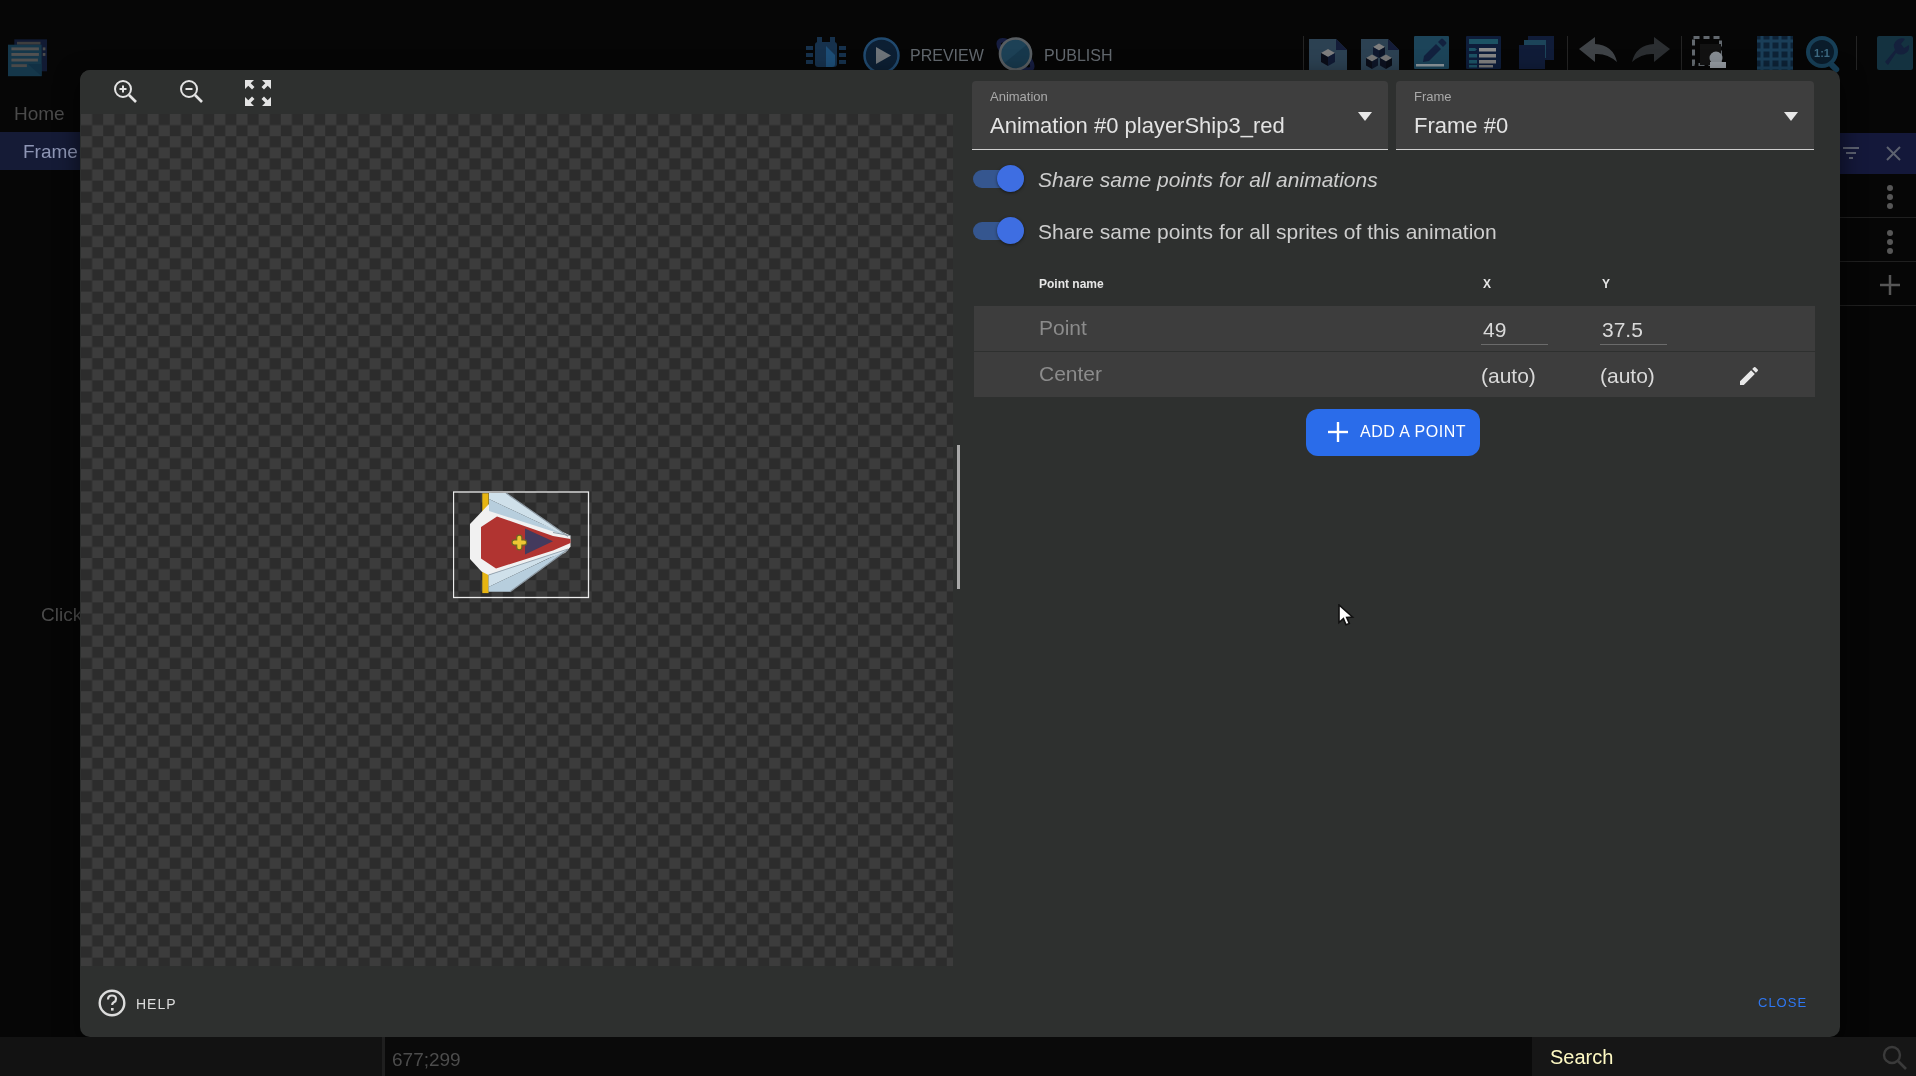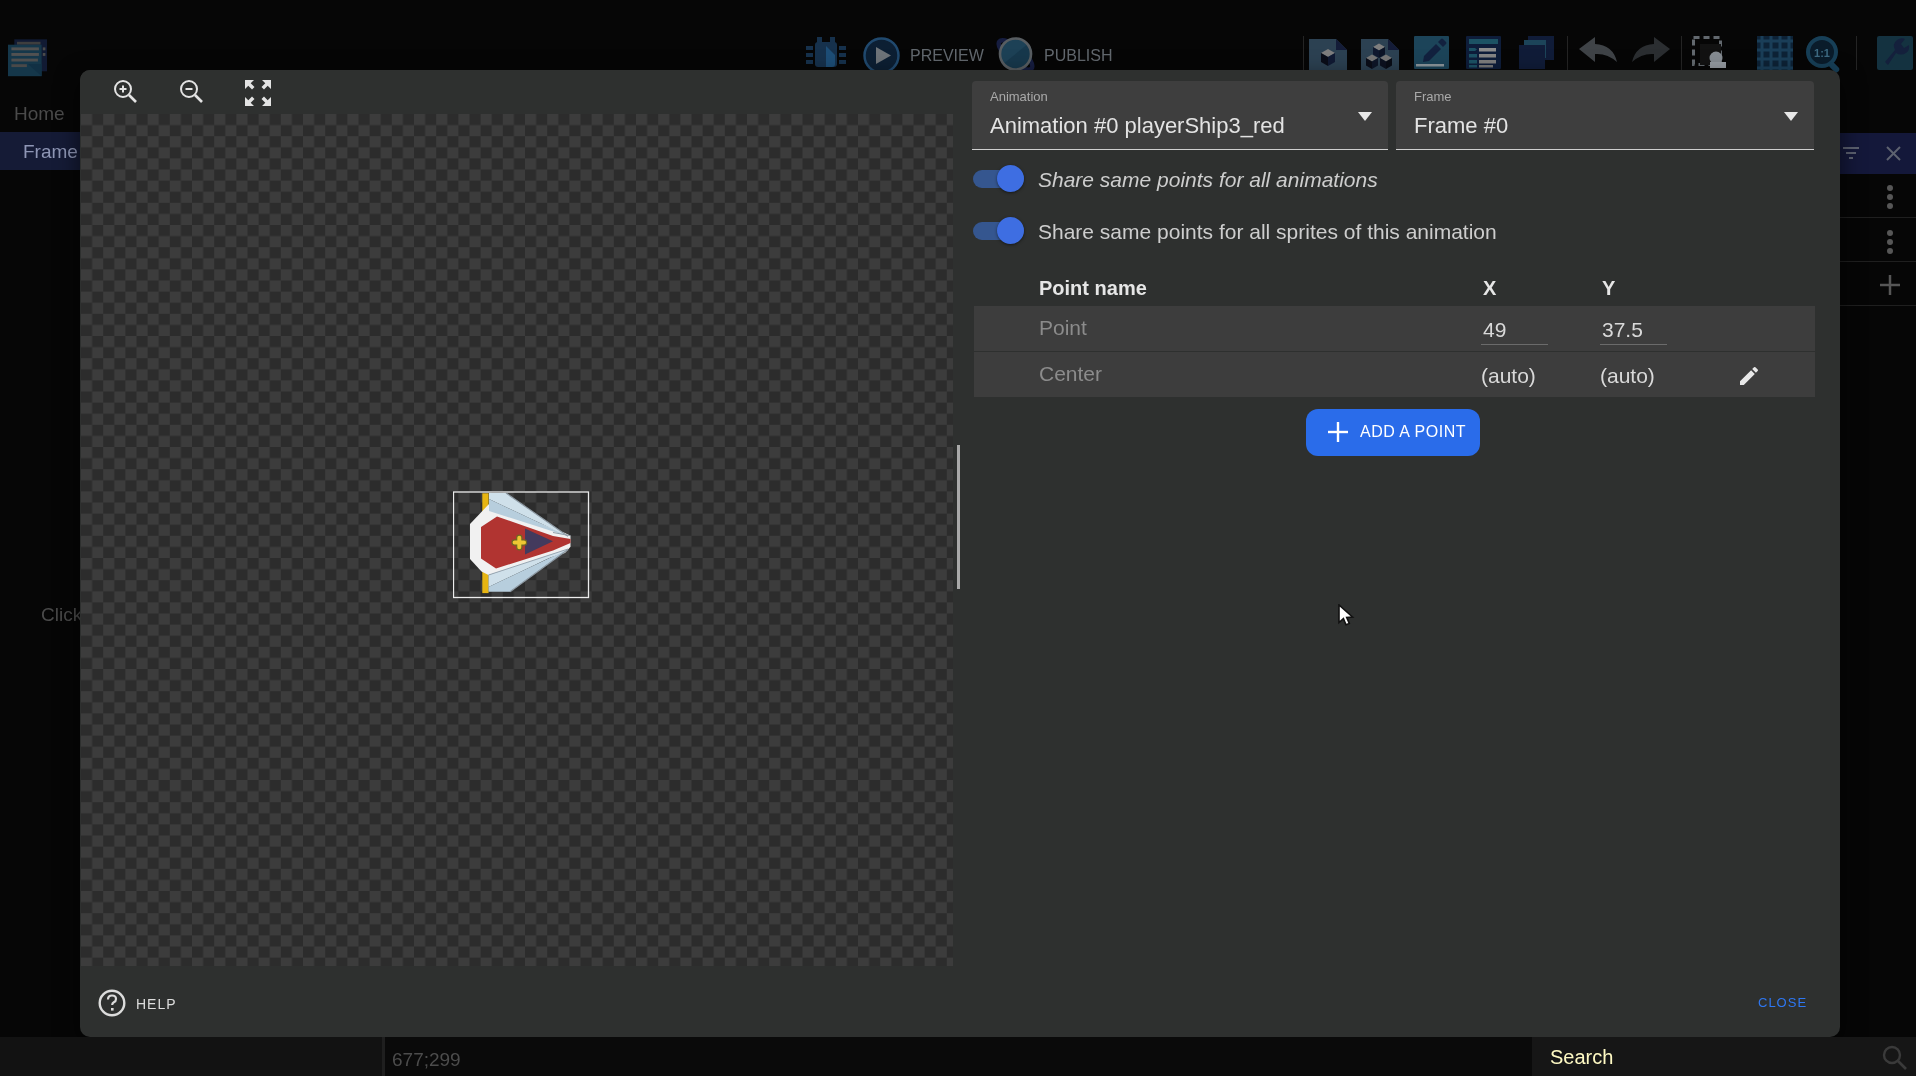--- a/index.html
+++ b/index.html
@@ -31,21 +31,21 @@
   .selbox .val { position:absolute; left:18px; top:32px; font-size:22px; color:#e3e3e3; }
   .selbox .arrow { position:absolute; right:16px; top:31px; width:0; height:0;
     border-left:7.5px solid transparent; border-right:7.5px solid transparent; border-top:9px solid #e8e8e8; }
 
   .togtxt { position:absolute; left:1038px; font-size:21px; color:#cdcdcd; }
   .switch { position:absolute; width:52px; height:28px; }
   .switch .track { position:absolute; left:0; top:5px; width:51px; height:18px; border-radius:9px; background:#35568f; }
   .switch .thumb { position:absolute; left:24px; top:0; width:27px; height:27px; border-radius:50%; background:#3e6ee2;
      box-shadow:0 1px 3px rgba(0,0,0,.5); }
 
-  .thead { position:absolute; font-size:20px; font-weight:bold; color:#e6e6e6; }
+  .thead { position:absolute; font-size:12px; font-weight:bold; color:#e6e6e6; }
   .trow { position:absolute; left:974px; width:841px; height:45px; background:#3d3d3d; }
   .trow .nm { position:absolute; left:65px; top:10px; font-size:21px; color:#8b8b8b; }
   .tval { position:absolute; font-size:21px; color:#d9d9d9; }
   .uline { position:absolute; height:1px; background:#6b6b6b; width:67px; }
 
   #addbtn { position:absolute; left:1306px; top:409px; width:174px; height:47px; background:#2a6cea;
     border-radius:12px; color:#fff; }
   #addbtn .pl { position:absolute; left:22px; top:13px; width:20px; height:20px; }
   #addbtn .tx { position:absolute; left:54px; top:14px; font-size:16px; letter-spacing:.5px; }
 

